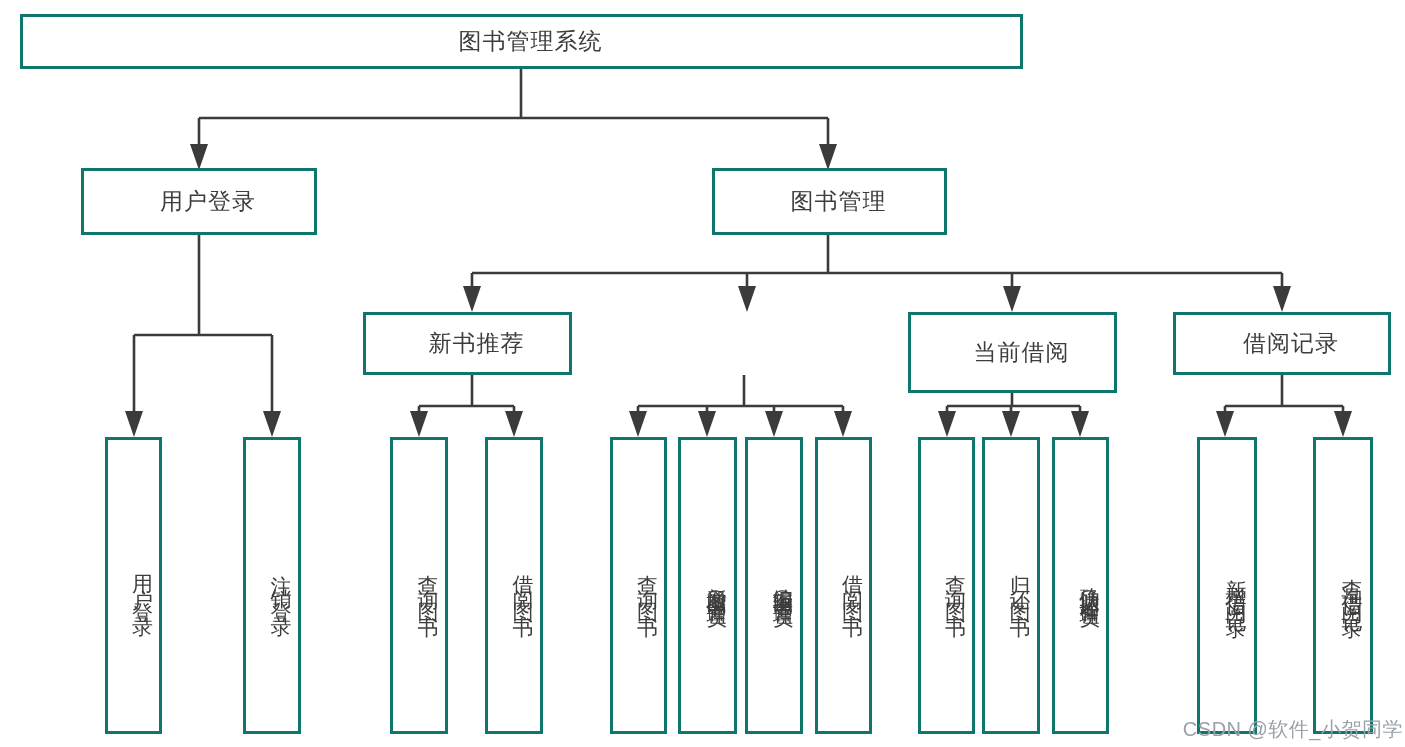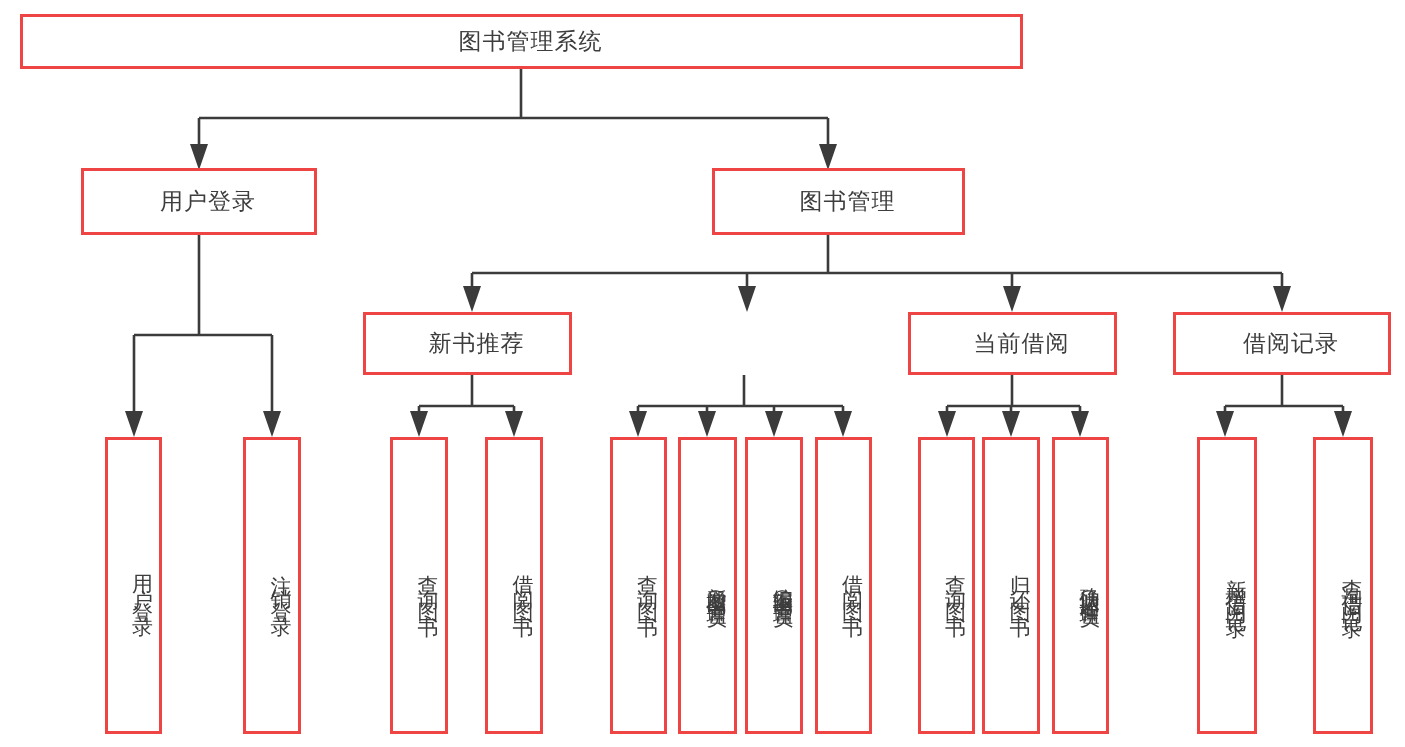--- a/index.html
+++ b/index.html
@@ -19,21 +19,21 @@
     position: absolute;
     left: 0;
     top: 0;
     width: 1405px;
     height: 747px;
   }
   .hbox, .vbox {
     position: absolute;
     box-sizing: border-box;
     background: #ffffff;
-    border: 3px solid #ef4444;
+    border: 3px solid #0f766e;
     color: #3d3d3d;
     display: flex;
     align-items: center;
     justify-content: center;
     text-align: center;
     padding-left: 18px;
   }
   .hbox {
     font-size: 23px;
     letter-spacing: 1px;
@@ -85,24 +85,24 @@
       M472 312 l-9 -26 h18 z   M747 312 l-9 -26 h18 z  M1012 312 l-9 -26 h18 z  M1282 312 l-9 -26 h18 z
       M419 437 l-9 -26 h18 z   M514 437 l-9 -26 h18 z
       M638 437 l-9 -26 h18 z   M707 437 l-9 -26 h18 z  M774 437 l-9 -26 h18 z   M843 437 l-9 -26 h18 z
       M947 437 l-9 -26 h18 z   M1011 437 l-9 -26 h18 z M1080 437 l-9 -26 h18 z
       M1225 437 l-9 -26 h18 z  M1343 437 l-9 -26 h18 z"></path>
   </svg>
 
   <div class="hbox" style="left:20px; top:14px; width:1003px; height:55px;">图书管理系统</div>
 
   <div class="hbox" style="left:81px; top:168px; width:236px; height:67px;">用户登录</div>
-  <div class="hbox" style="left:712px; top:168px; width:253px; height:67px;">图书管理</div>
+  <div class="hbox" style="left:712px; top:168px; width:235px; height:67px;">图书管理</div>
 
   <div class="hbox" style="left:363px; top:312px; width:209px; height:63px;">新书推荐</div>
-  <div class="hbox" style="left:908px; top:312px; width:209px; height:63px;">当前借阅</div>
+  <div class="hbox" style="left:908px; top:312px; width:209px; height:81px;">当前借阅</div>
   <div class="hbox" style="left:1173px; top:312px; width:218px; height:63px;">借阅记录</div>
 
   <div class="vbox" style="left:105px; width:57px;">
     <span class="vtext ls-4">用户登录</span>
     </div>
   <div class="vbox" style="left:243px; width:58px;">
     <span class="vtext ls-4">注销登录</span>
     </div>
   <div class="vbox" style="left:390px; width:58px;">
     <span class="vtext ls-4">查询图书</span>
@@ -131,14 +131,15 @@
   <div class="vbox" style="left:1052px; width:57px;">
     <span class="vtext ls-9">确认归还（管理员）</span>
     </div>
   <div class="vbox" style="left:1197px; width:60px;">
     <span class="vtext ls-6">新增借阅记录</span>
     </div>
   <div class="vbox" style="left:1313px; width:60px;">
     <span class="vtext ls-6">查询借阅记录</span>
     </div>
 
+  <div id="watermark">CSDN @软件_小贺同学</div>
 
 </div>
 
 </body></html>

